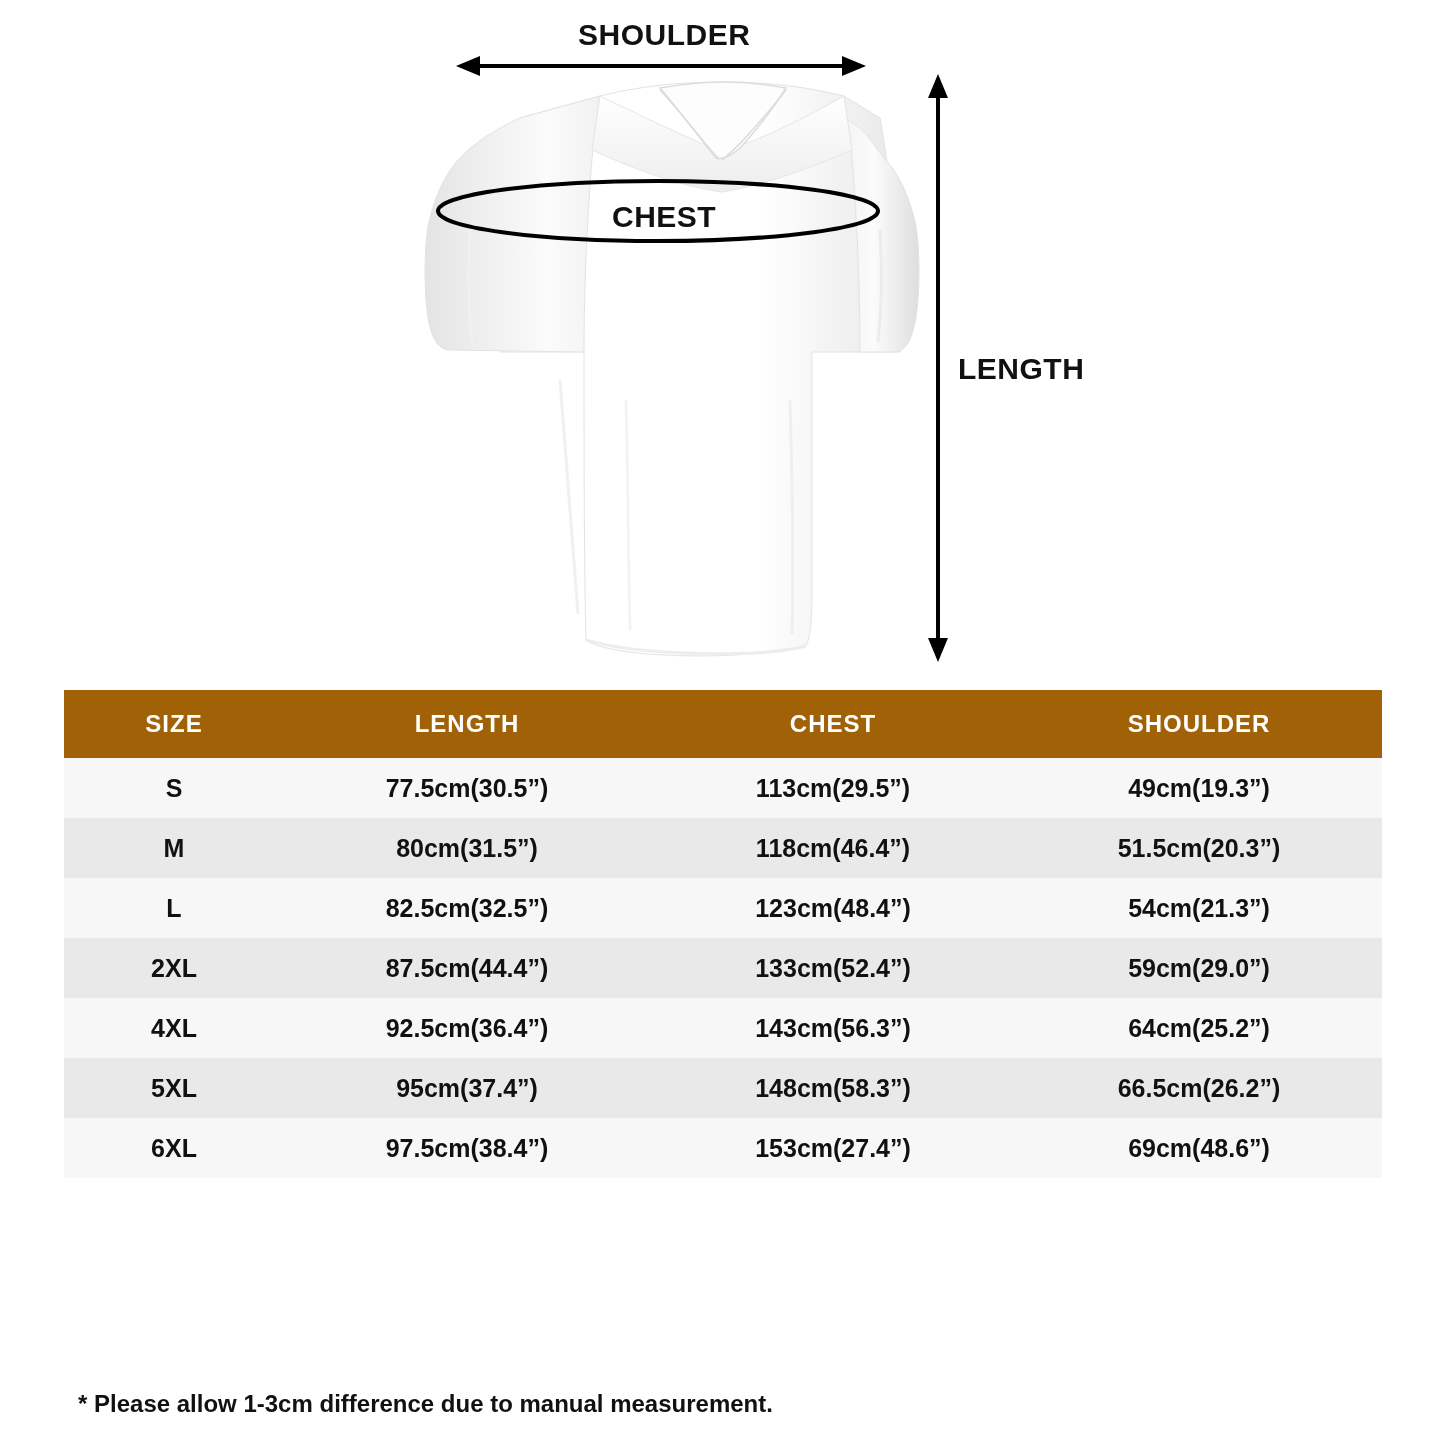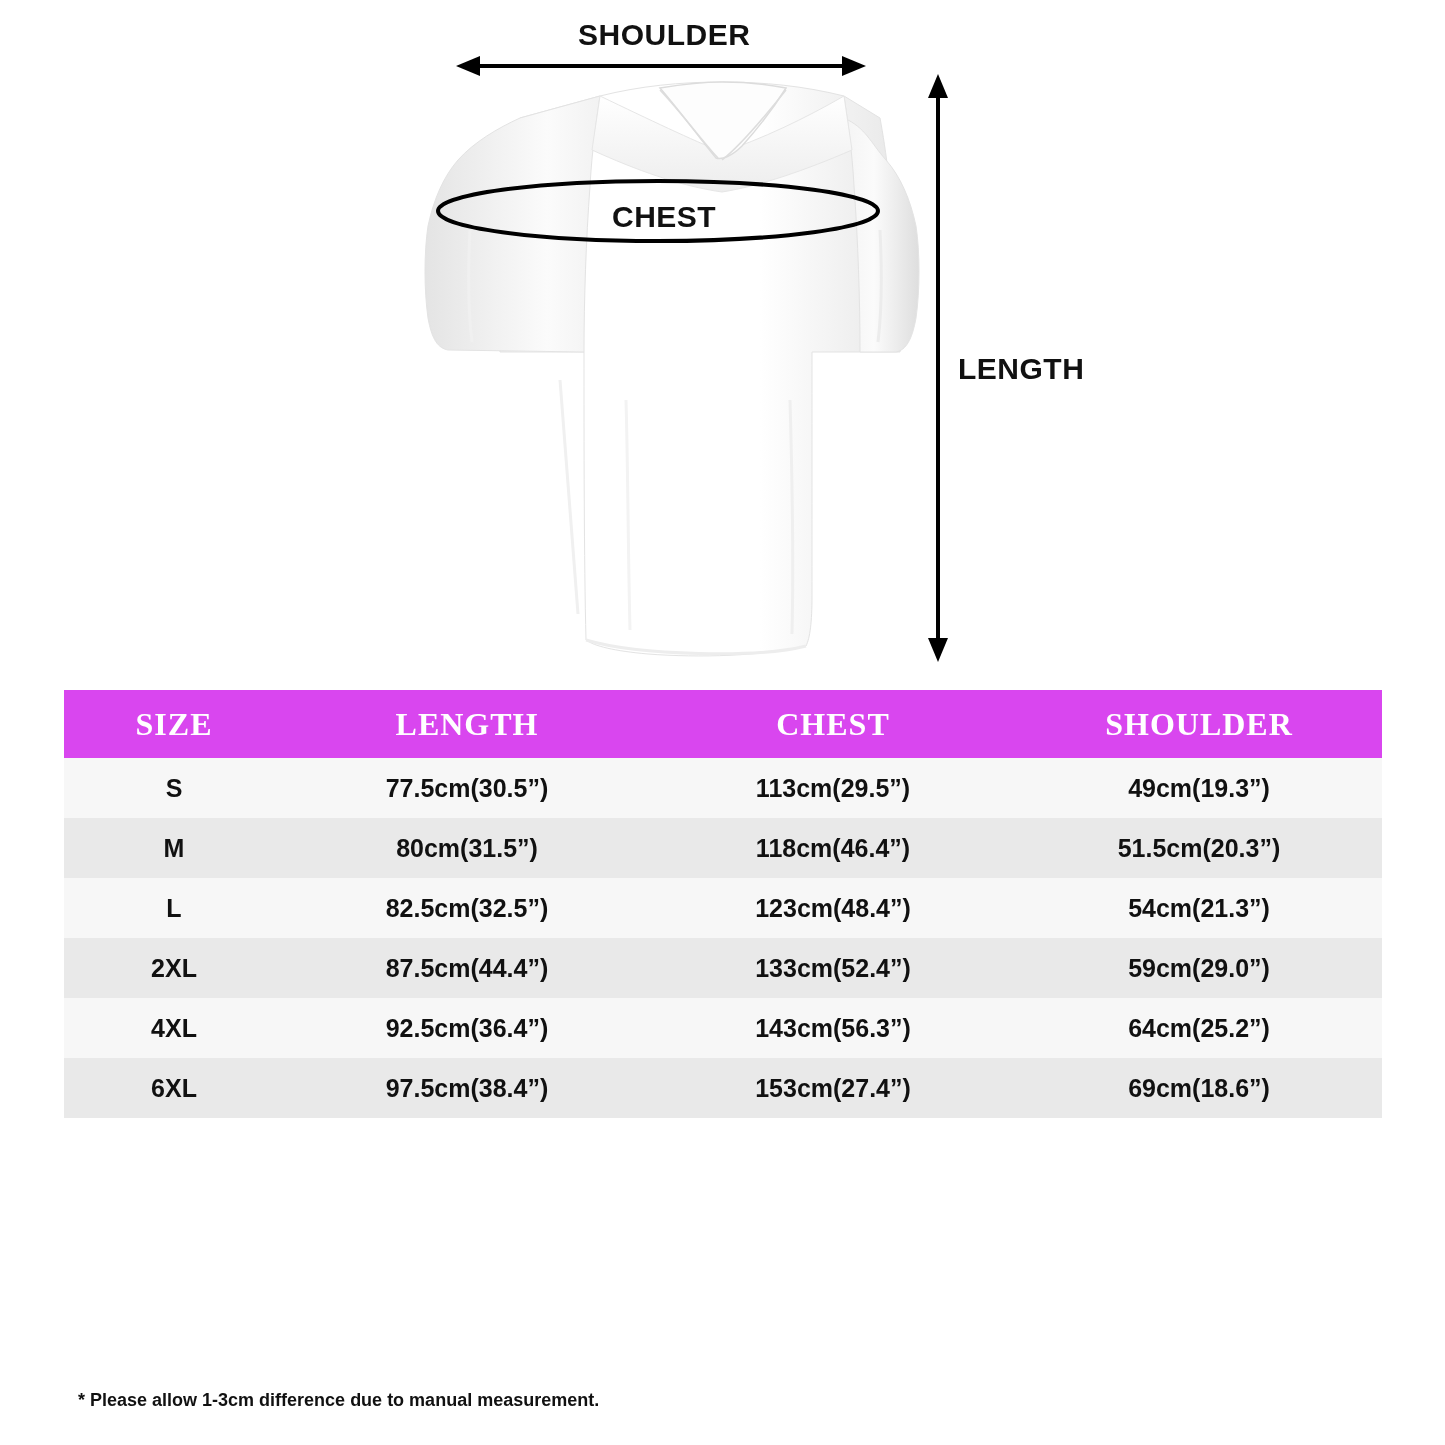--- a/index.html
+++ b/index.html
@@ -61,25 +61,25 @@
     width: 1318px;
     border-collapse: collapse;
     table-layout: fixed;
   }
   #size-table col.c-size { width: 220px; }
   #size-table col.c-len  { width: 366px; }
   #size-table col.c-chest{ width: 366px; }
   #size-table col.c-sh   { width: 366px; }
 
   #size-table thead th {
-    background: #d946ef;
+    background: #a16207;
     color: #ffffff;
-    font-family: Liberation Serif, serif;
-    font-weight: bold;
-    font-size: 32px;
+    font-family: Liberation Sans, sans-serif;
+    font-weight: bold;
+    font-size: 24px;
     letter-spacing: 1px;
     height: 66px;
     text-align: center;
     vertical-align: middle;
   }
   #size-table tbody td {
     text-align: center;
     vertical-align: middle;
     height: 58px;
     font-family: "Liberation Sans", sans-serif;
@@ -89,21 +89,21 @@
   }
   #size-table tbody tr:nth-child(odd)  td { background: #f7f7f7; }
   #size-table tbody tr:nth-child(even) td { background: #e9e9e9; }
 
   #footnote {
     position: absolute;
     left: 78px;
     top: 1390px;
     font-family: "Liberation Sans", sans-serif;
     font-weight: bold;
-    font-size: 18px;
+    font-size: 24px;
     color: #111111;
     white-space: nowrap;
   }
 </style>
 </head>
 <body>
 
 <div id="diagram">
 
   <svg width="1445" height="690" viewBox="0 0 1445 690">
@@ -248,21 +248,27 @@
       <td>133cm(52.4”)</td>
       <td>59cm(29.0”)</td>
     </tr>
     <tr>
       <td>4XL</td>
       <td>92.5cm(36.4”)</td>
       <td>143cm(56.3”)</td>
       <td>64cm(25.2”)</td>
     </tr>
     <tr>
+      <td>5XL</td>
+      <td>95cm(37.4”)</td>
+      <td>148cm(58.3”)</td>
+      <td>66.5cm(26.2”)</td>
+    </tr>
+    <tr>
       <td>6XL</td>
       <td>97.5cm(38.4”)</td>
       <td>153cm(27.4”)</td>
-      <td>69cm(18.6”)</td>
+      <td>69cm(48.6”)</td>
     </tr>
   </tbody>
 </table>
 
 <div id="footnote">* Please allow 1-3cm difference due to manual measurement.</div>
 
 </body></html>

